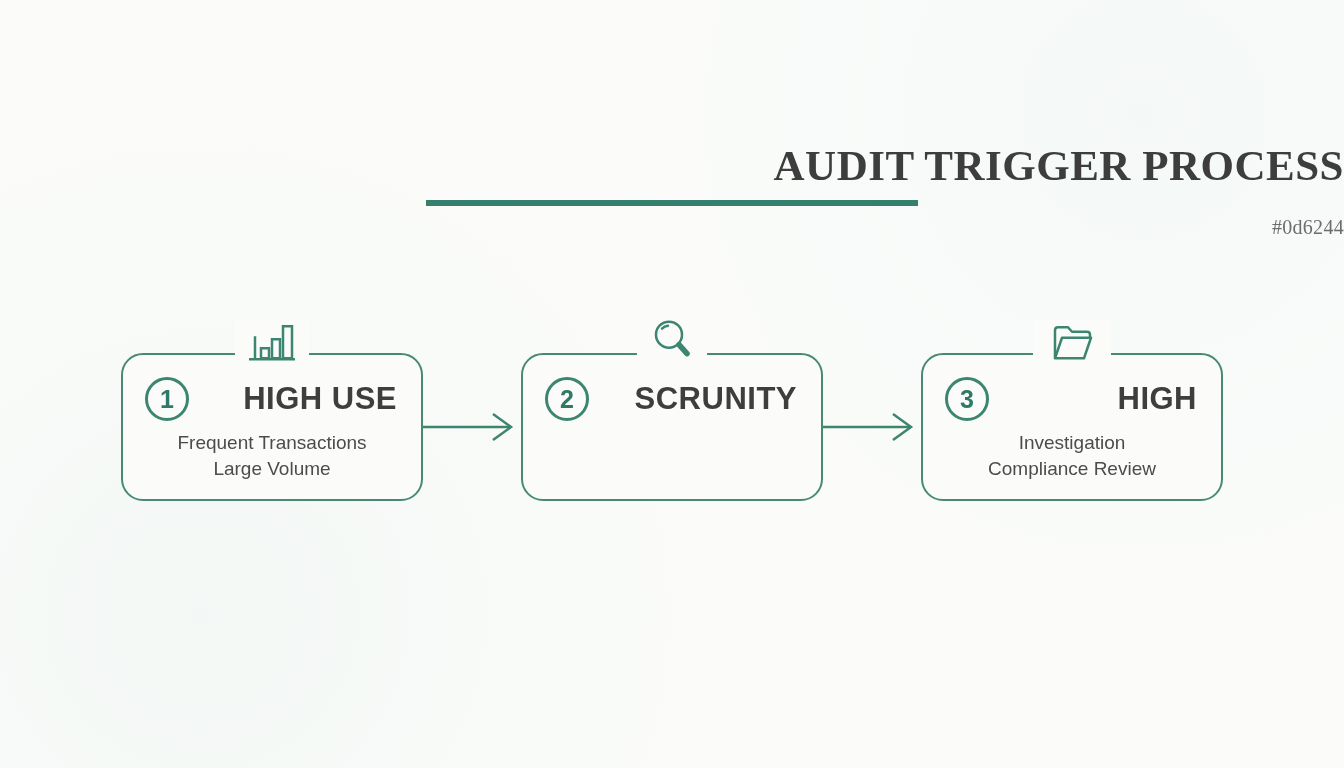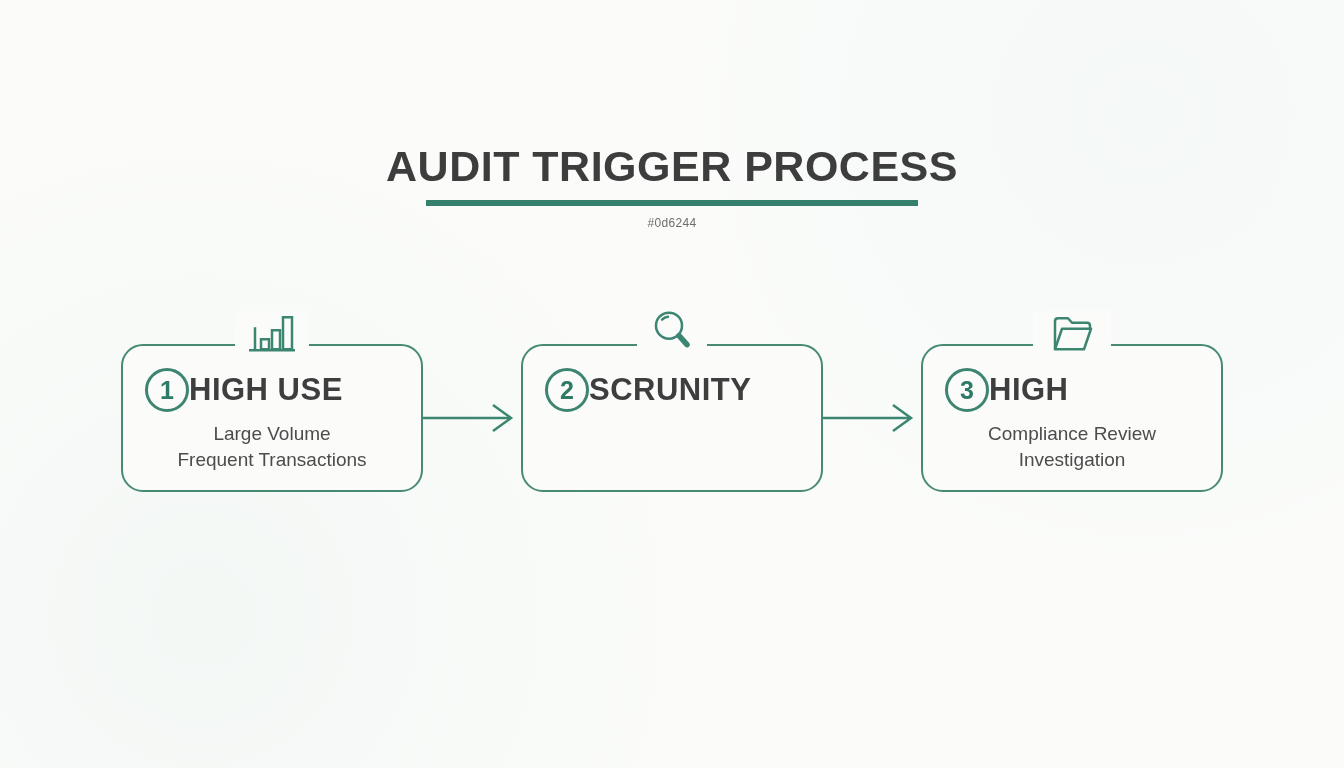--- a/index.html
+++ b/index.html
@@ -5,27 +5,27 @@
   html, body { margin:0; padding:0; }
   body {
     width:1344px; height:768px; overflow:hidden;
     background:
       radial-gradient(circle at 15% 80%, rgba(220,235,230,0.25), transparent 40%),
       radial-gradient(circle at 85% 15%, rgba(225,238,240,0.25), transparent 40%),
       #fbfcfa;
     font-family:"Liberation Sans", sans-serif;
     position:relative;
   }
-  .header { padding-top:140px; text-align:center; }
+  .header { padding-top:140px; text-align:right;font-family:Liberation Serif, serif; }
   .title {
     font-size:43px; font-weight:bold; color:#3d3d3d;
     letter-spacing:0.5px; line-height:52px;
   }
   .title-underline { width:492px; height:6px; background:#35806c; margin:8px auto 10px auto; }
-  .subtitle { font-size:12px; color:#6c6c6c; letter-spacing:0.3px; }
+  .subtitle { font-size:20px; color:#6c6c6c; letter-spacing:0.3px; }
 
   .flow {
     margin-top:114px;
     display:flex; justify-content:center; align-items:center;
   }
   .card {
     position:relative;
     width:302px; height:148px;
     border:2.5px solid #478a74;
     border-radius:22px;
@@ -42,21 +42,21 @@
   }
   .badge-row { display:flex; align-items:center; padding:22px 24px 0 22px; }
   .badge {
     width:44px; height:44px; box-sizing:border-box;
     border:3px solid #3c8570; border-radius:50%;
     color:#2f7a66; font-size:25px; font-weight:bold;
     display:flex; align-items:center; justify-content:center;
     flex:0 0 auto;
   }
   .heading {
-    flex:1; text-align:left;
+    flex:1; text-align:right;
     font-size:31px; font-weight:bold; color:#3e3e3e;
     letter-spacing:0.5px;
   }
   .desc { margin-top:9px; text-align:center; font-size:19px; color:#4c4c4c; line-height:26px; }
   .arrow { flex:0 0 auto; width:98px; height:32px; }
   svg { display:block; }
 </style>
 </head>
 <body>
 
@@ -78,22 +78,22 @@
           <rect x="24" y="19" width="8" height="19"></rect>
           <rect x="35" y="6" width="9" height="32"></rect>
         </svg>
       </span>
     </div>
     <div class="badge-row">
       <div class="badge">1</div>
       <div class="heading">HIGH USE</div>
     </div>
     <div class="desc">
+      <div>Frequent Transactions</div>
       <div>Large Volume</div>
-      <div>Frequent Transactions</div>
     </div>
   </div>
 
   <div class="arrow">
     <svg width="98" height="32" viewBox="0 0 98 32" fill="none" stroke="#3c8570" stroke-width="2.5">
       <line x1="0" y1="16" x2="88" y2="16"></line>
       <polyline points="70,3 88,16 70,29"></polyline>
     </svg>
   </div>
 
@@ -129,18 +129,18 @@
           <path d="M9 38 V10 q0 -3 3 -3 h10 l4 4.5 h15 q3 0 3 3 v3"></path>
           <path d="M9 38 l7 -20.5 h29 l-7 20.5 z"></path>
         </svg>
       </span>
     </div>
     <div class="badge-row">
       <div class="badge">3</div>
       <div class="heading">HIGH</div>
     </div>
     <div class="desc">
+      <div>Investigation</div>
       <div>Compliance Review</div>
-      <div>Investigation</div>
     </div>
   </div>
 
 </div>
 
 </body></html>

